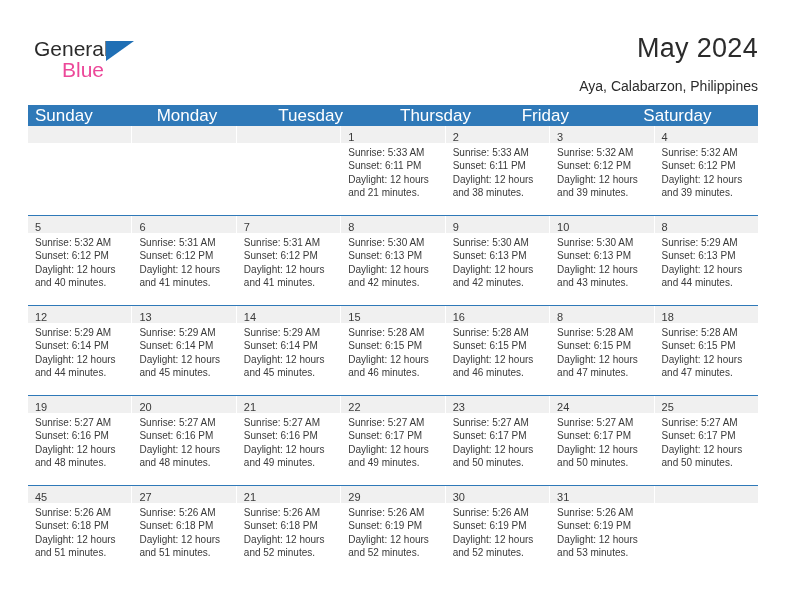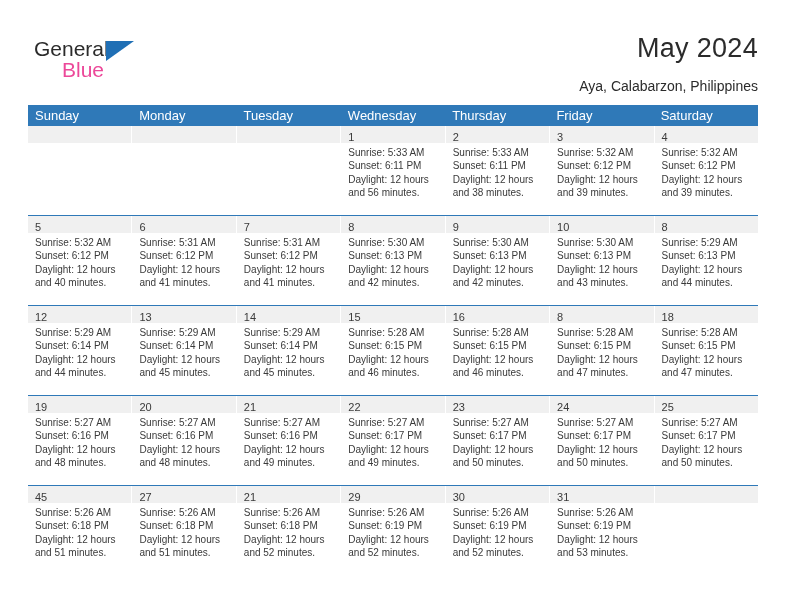--- a/index.html
+++ b/index.html
@@ -78,21 +78,21 @@
     left: 28px; top: 105px;
     width: 730px;
   }
   .weekhead {
     display: flex;
     background: #2f79b8;
     height: 21px;
   }
   .weekhead .wh {
     flex: 1 1 0;
-    font-size: 13px;
+    font-size: 17px;
     color: #ffffff;
     padding: 4px 0 0 7px;
     box-sizing: border-box;
     line-height: 13px;
     white-space: nowrap;
     overflow: hidden;
   }
   .week {
     display: flex;
     border-top: 1px solid #2f79b8;
@@ -145,21 +145,20 @@
 
     <div class="title">May 2024</div>
     <div class="subtitle">Aya, Calabarzon, Philippines</div>
   </div>
 
   <div class="cal">
     <div class="weekhead" id="weekhead">
         <div class="wh">Sunday</div>
         <div class="wh">Monday</div>
         <div class="wh">Tuesday</div>
-        <div class="wh">Wednesday</div>
         <div class="wh">Thursday</div>
         <div class="wh">Friday</div>
         <div class="wh">Saturday</div>
       </div>
     <div id="weeks">
         <div class="week first">
           <div class="cell empty">
             <div class="strip"><span class="daynum"></span></div>
             <div class="info"></div>
           </div>
@@ -170,21 +169,21 @@
           <div class="cell empty">
             <div class="strip"><span class="daynum"></span></div>
             <div class="info"></div>
           </div>
           <div class="cell">
             <div class="strip"><span class="daynum">1</span></div>
             <div class="info">
               <div>Sunrise: 5:33 AM</div>
               <div>Sunset: 6:11 PM</div>
               <div>Daylight: 12 hours</div>
-              <div>and 56 minutes.</div>
+              <div>and 21 minutes.</div>
             </div>
           </div>
           <div class="cell">
             <div class="strip"><span class="daynum">2</span></div>
             <div class="info">
               <div>Sunrise: 5:33 AM</div>
               <div>Sunset: 6:11 PM</div>
               <div>Daylight: 12 hours</div>
               <div>and 38 minutes.</div>
             </div>

